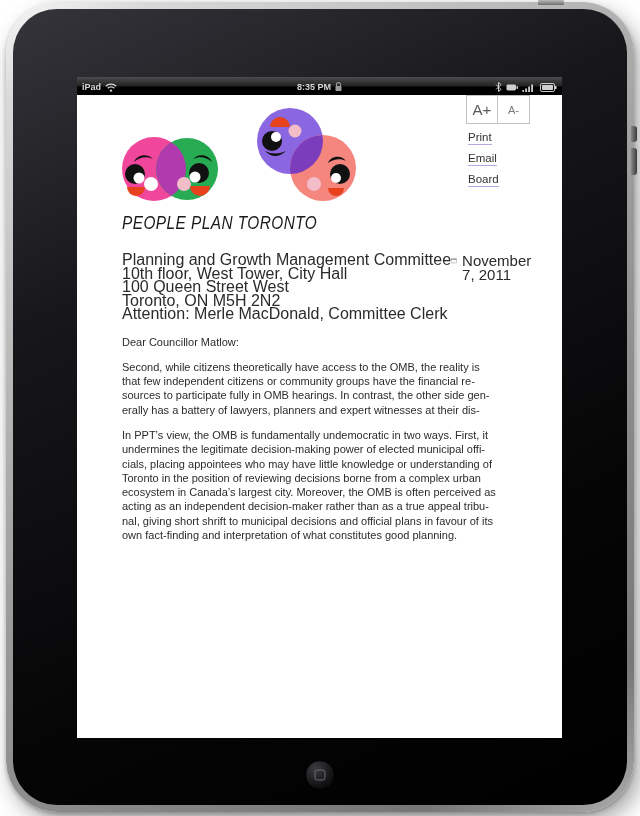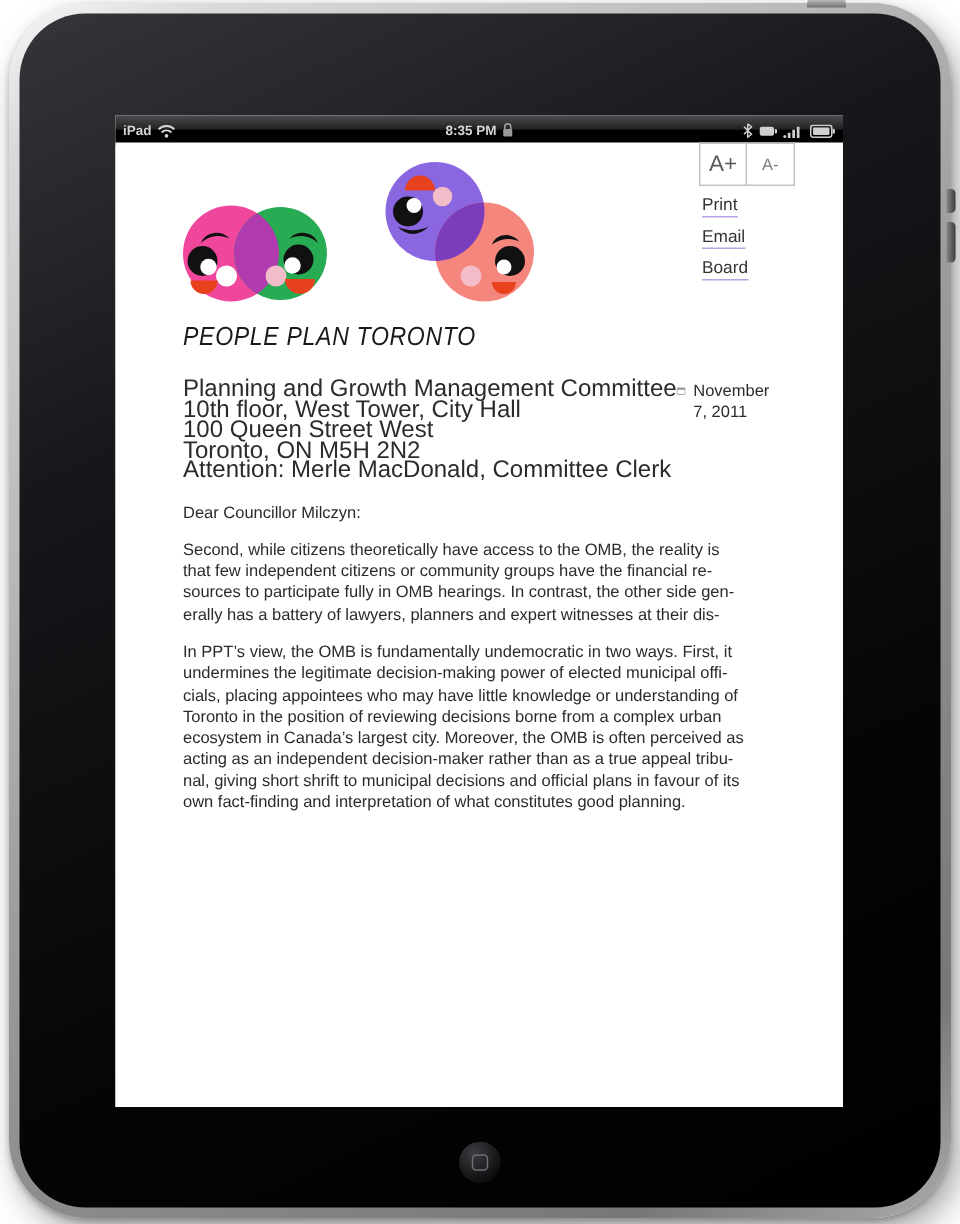--- a/index.html
+++ b/index.html
@@ -80,21 +80,21 @@
     display:inline-block; margin-top:4px; margin-left:4px;
     font-size:17.5px; font-style:italic; letter-spacing:0.5px; color:#1a1a1a;
     transform:scaleX(0.88); transform-origin:left center; white-space:nowrap;
   }
 
   
   .letter { position:absolute; left:45px; top:158px; width:412px; font-size:11px; line-height:14.3px; }
   .pre { white-space:pre; }
   .addr-row { display:flex; justify-content:space-between; margin-bottom:14px; }
   .recipient { font-size:16px; line-height:13.5px; }
-  .date-block { display:flex; align-items:flex-start; gap:5px; margin-right:18px; font-size:11px; padding-top:1px; }
+  .date-block { display:flex; align-items:flex-start; gap:5px; margin-right:18px; font-size:15px; padding-top:1px; }
   .date-block svg { margin-top:2px; display:block; }
   .subject-box {
     background:#ececec; padding:6px 20px; margin-bottom:11px;
     font-weight:bold; font-size:10.5px; line-height:16px; color:#222;
   }
   .salutation { margin-bottom:11px; }
   .para { margin-bottom:11px; }
 </style>
 </head>
 <body>
@@ -234,21 +234,21 @@
         <div class="date-block">
           <svg width="10" height="9" viewBox="0 0 10 9">
             <rect x="0.5" y="1.5" width="9" height="7" rx="0.5" fill="none" stroke="#9a9a9a" stroke-width="1"></rect>
             <rect x="0.5" y="1.5" width="9" height="2" fill="#9a9a9a"></rect>
           </svg>
           <span>November 7, 2011</span>
         </div>
       </div>
 
 
-      <p class="salutation">Dear Councillor Milczyn:</p>
+      <p class="salutation">Dear Councillor Matlow:</p>
 
       <p class="para pre">Second, while citizens theoretically have access to the OMB, the reality is
 that few independent citizens or community groups have the financial re-
 sources to participate fully in OMB hearings. In contrast, the other side gen-
 erally has a battery of lawyers, planners and expert witnesses at their dis-</p>
       <p class="para pre">In PPT’s view, the OMB is fundamentally undemocratic in two ways. First, it
 undermines the legitimate decision-making power of elected municipal offi-
 cials, placing appointees who may have little knowledge or understanding of
 Toronto in the position of reviewing decisions borne from a complex urban
 ecosystem in Canada’s largest city. Moreover, the OMB is often perceived as

